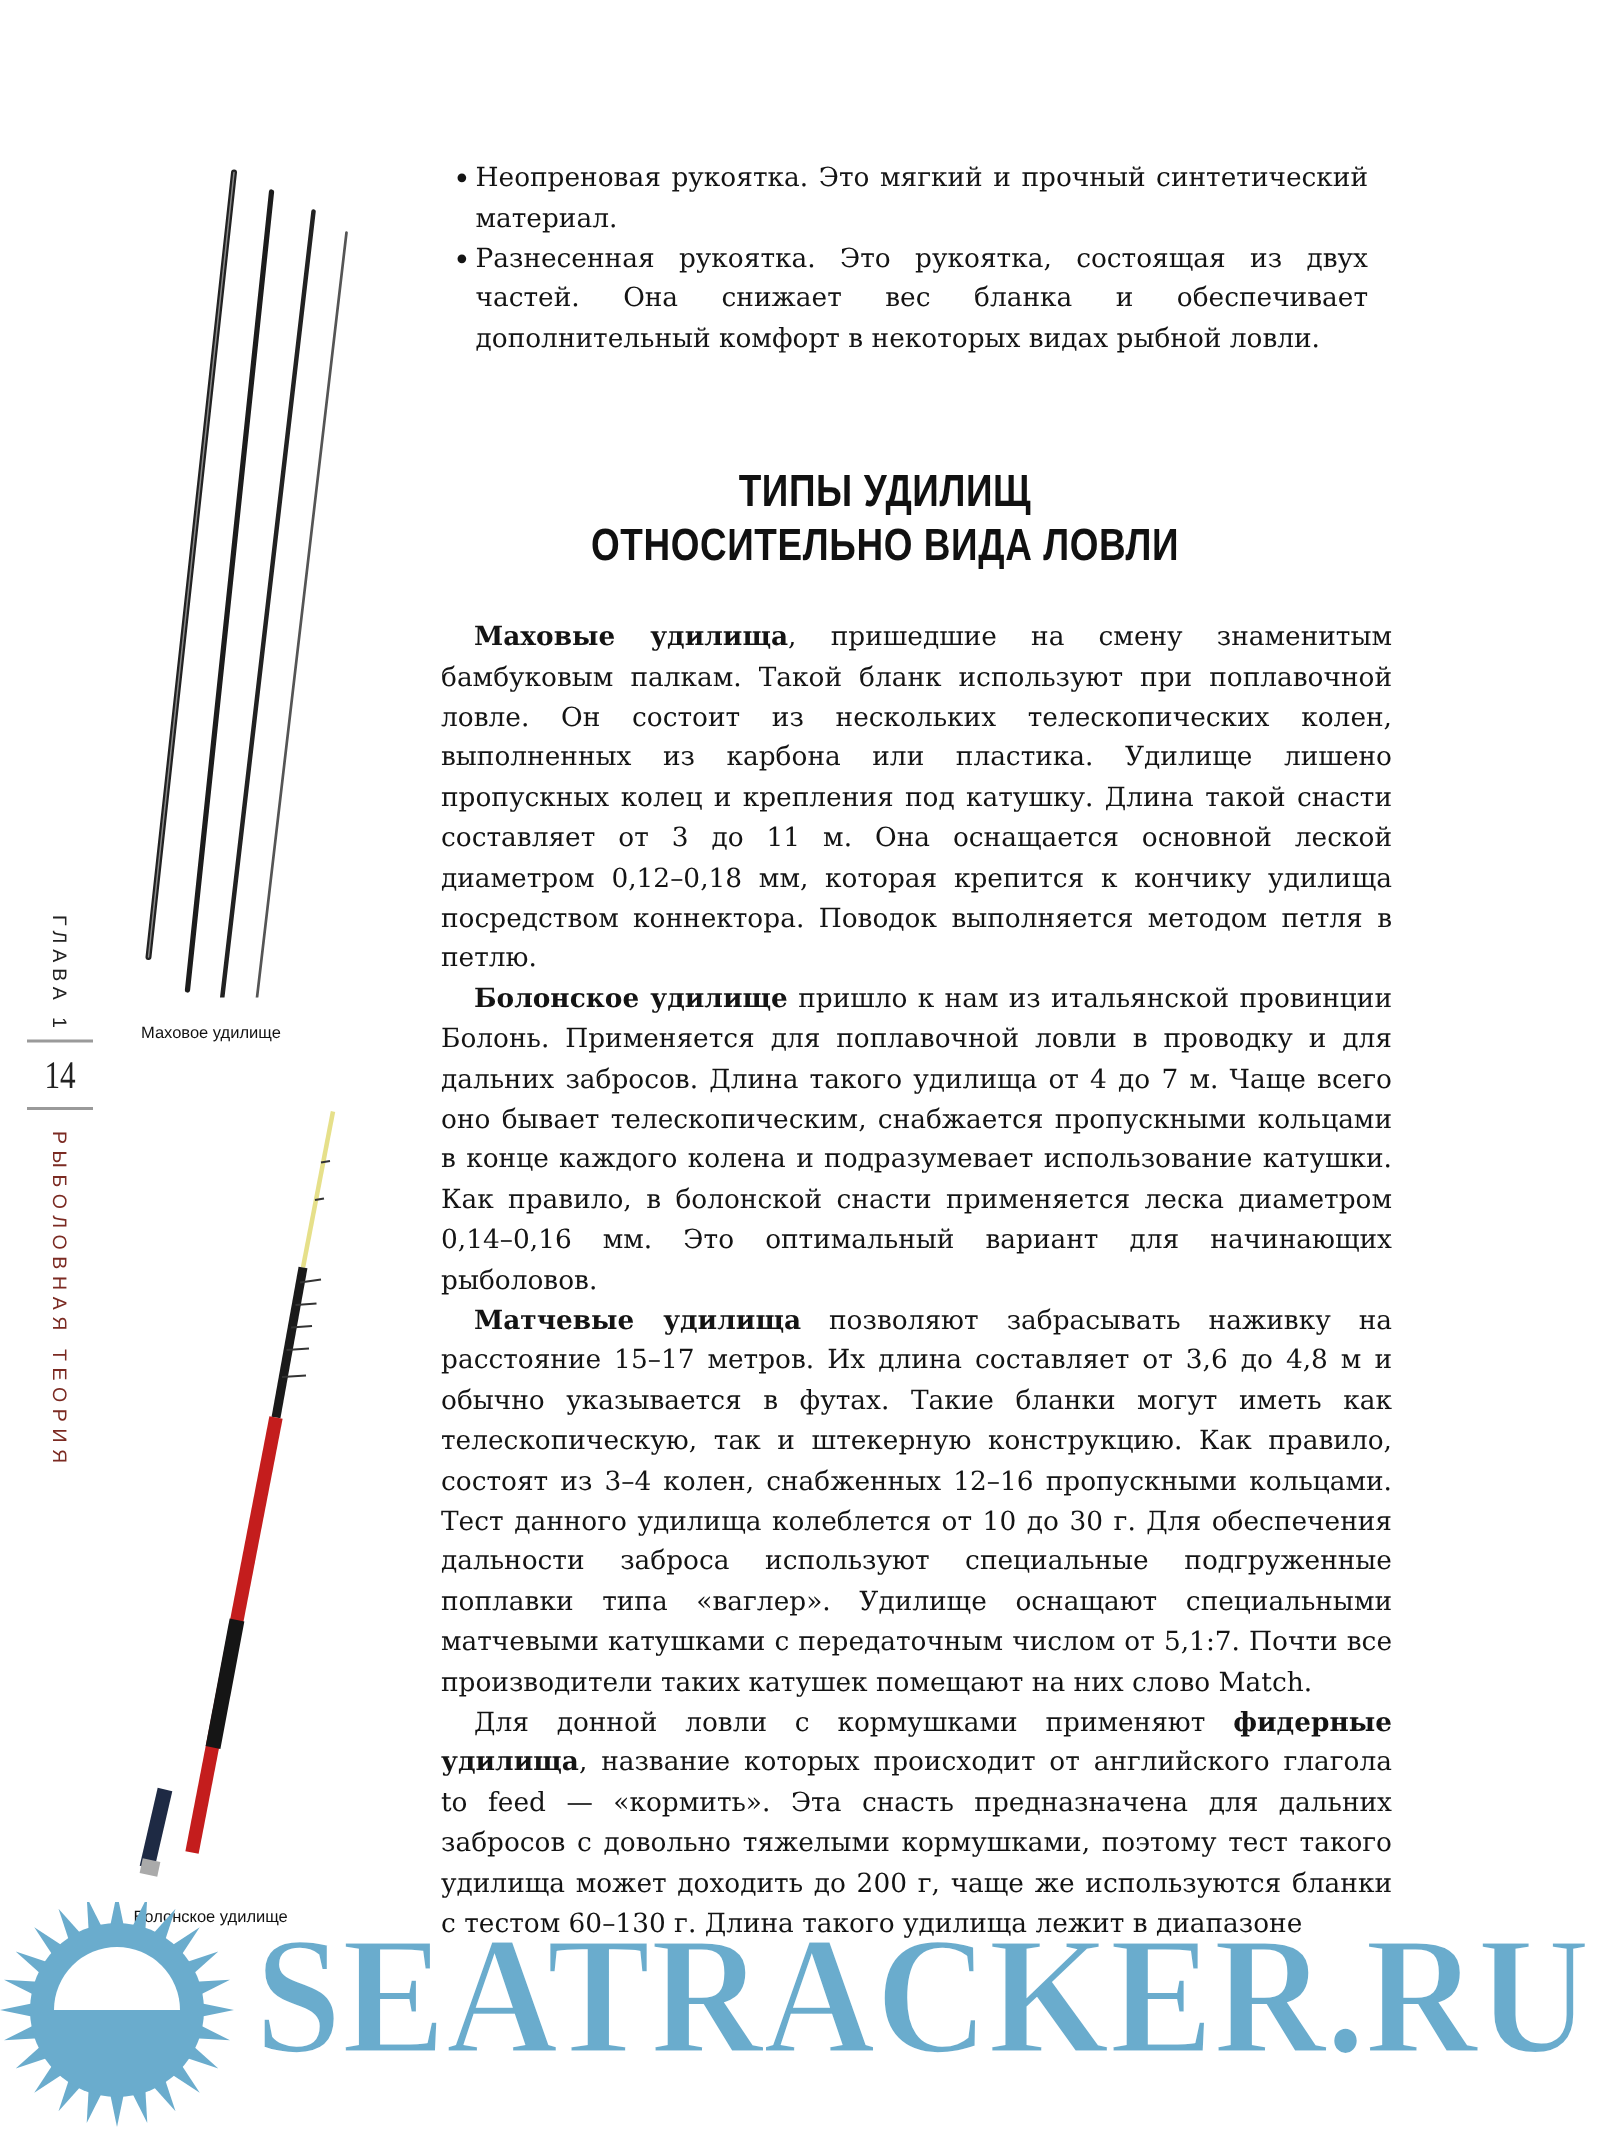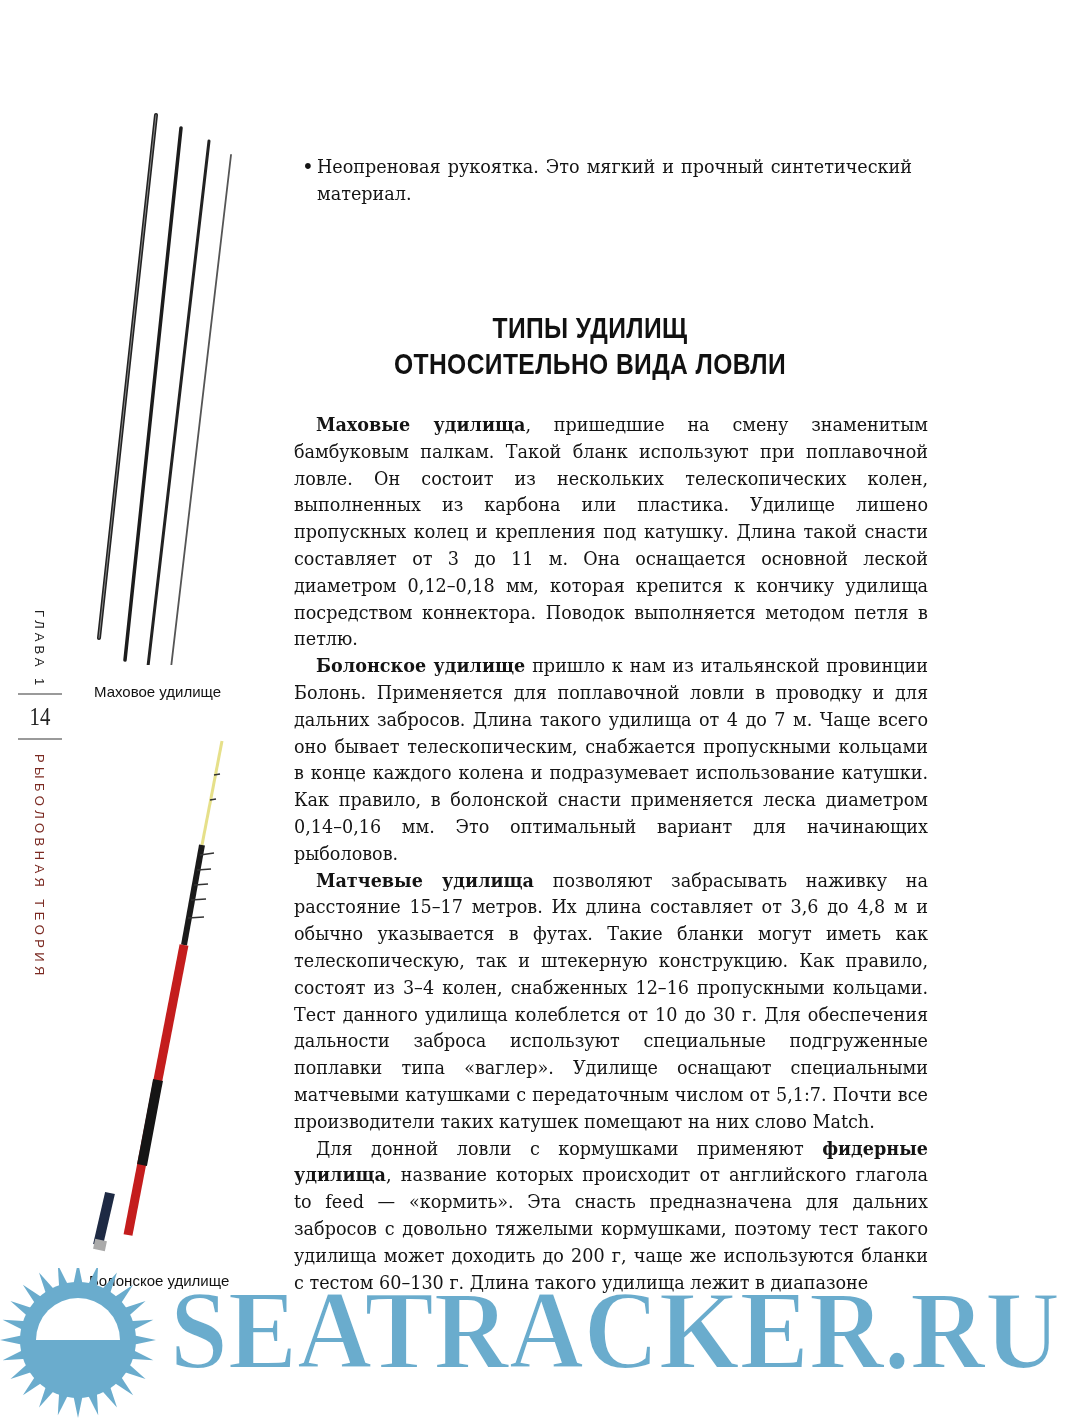--- a/index.html
+++ b/index.html
@@ -8,30 +8,30 @@
     .side-rule { position: absolute; left: 18px; width: 44px; height: 2px; background: #9a9a9a; }
     .side-rule.r1 { top: 693px; }
     .side-rule.r2 { top: 738px; }
     .side-page { position: absolute; left: 18px; top: 702px; width: 44px; text-align: center; font-family: "Liberation Serif", serif; font-size: 26px; color: #222; transform: scaleX(0.8); }
     .side-section { position: absolute; left: 32px; top: 754px; writing-mode: vertical-rl; font-size: 13px; letter-spacing: 4.4px; color: #7b2a22; font-family: "Liberation Sans", sans-serif; }
 
     
     .fig { position: absolute; }
     .fig-pole { left: 85px; top: 105px; width: 170px; height: 560px; }
     .fig-bolo { left: 80px; top: 735px; width: 160px; height: 520px; }
-    .caption { position: absolute; font-family: "Liberation Sans", sans-serif; font-size: 15px; color: #111; }
+    .caption { position: absolute; font-family: "Liberation Sans", sans-serif; font-size: 11px; color: #111; }
     .cap1 { left: 94px; top: 683px; }
     .cap2 { left: 89px; top: 1272px; }
 
     
     .col { position: absolute; left: 278px; width: 634px; font-family: "DejaVu Serif", serif; font-size: 17.6px; line-height: 26.8px; color: #141414; text-align: justify; }
     .bullets { top: 106px; }
     .bullet { position: relative; padding-left: 22px; margin-left: 18px; }
     .bullet::before { content: "\2022"; position: absolute; left: 0; top: 0; font-size: 20px; }
-    .bullets .bullet { margin-left: 24px; padding-left: 15px; margin-top: 48px; }
+    .bullets .bullet { margin-left: 24px; padding-left: 15px; }
 
     .heading { position: absolute; left: 330px; width: 520px; top: 310px; text-align: center; font-family: "Liberation Sans", sans-serif; font-weight: bold; font-size: 30px; line-height: 36px; letter-spacing: 0.5px; color: #111; transform: scaleX(0.82); transform-origin: center; }
 
     .body-text { top: 412px; margin-left: 16px; }
     .para { text-indent: 22px; margin: 0; }
     .para b { font-weight: bold; }
 
     
     .wm { position: absolute; left: 0; top: 1268px; width: 1080px; height: 160px; }
   </style>
@@ -69,20 +69,21 @@
     <line x1="108" y1="183" x2="124" y2="182"></line>
     <line x1="134" y1="40" x2="140" y2="39"></line>
     <line x1="130" y1="65" x2="136" y2="64"></line>
   </g>
   <rect x="14" y="505" width="12" height="10" fill="#aaa" transform="rotate(12 20 510)"></rect>
 </svg>
 <div class="caption cap2">Болонское удилище</div>
 
 <div class="col bullets">
   <div class="bullet">Неопреновая рукоятка. Это мягкий и прочный синтетический материал.</div>
+  <div class="bullet">Разнесенная рукоятка. Это рукоятка, состоящая из двух частей. Она снижает вес бланка и обеспечивает дополнительный комфорт в некоторых видах рыбной ловли.</div>
 </div>
 
 <div class="heading">
   <div>ТИПЫ УДИЛИЩ</div>
   <div>ОТНОСИТЕЛЬНО ВИДА ЛОВЛИ</div>
 </div>
 
 <div class="col body-text">
   <p class="para"><b>Маховые удилища</b><span>, пришедшие на смену знаменитым бамбуковым палкам. Такой бланк используют при поплавочной ловле. Он состоит из нескольких телескопических колен, выполненных из карбона или пластика. Удилище лишено пропускных колец и крепления под катушку. Длина такой снасти составляет от 3 до 11 м. Она оснащается основной леской диаметром 0,12–0,18 мм, которая крепится к кончику удилища посредством коннектора. Поводок выполняется методом петля в петлю.</span></p>
   <p class="para"><b>Болонское удилище</b><span> пришло к нам из итальянской провинции Болонь. Применяется для поплавочной ловли в проводку и для дальних забросов. Длина такого удилища от 4 до 7 м. Чаще всего оно бывает телескопическим, снабжается пропускными кольцами в конце каждого колена и подразумевает использование катушки. Как правило, в болонской снасти применяется леска диаметром 0,14–0,16 мм. Это оптимальный вариант для начинающих рыболовов.</span></p>

